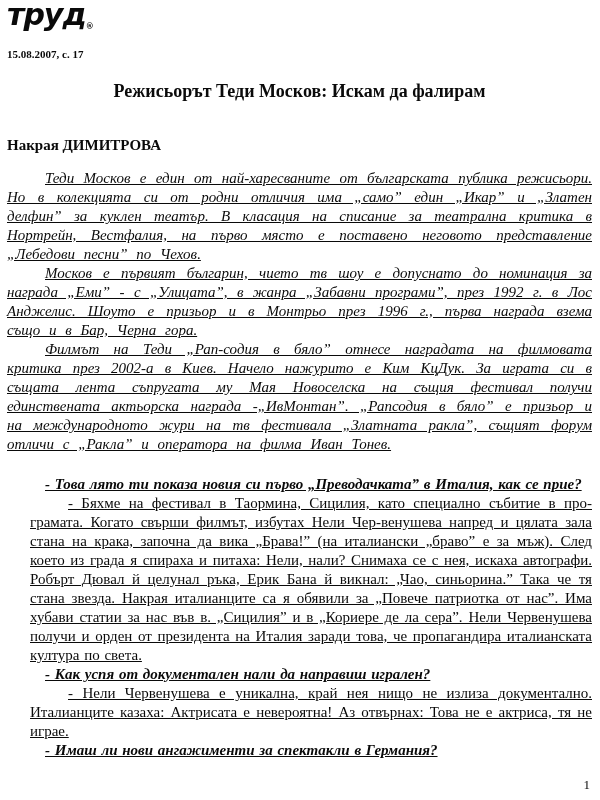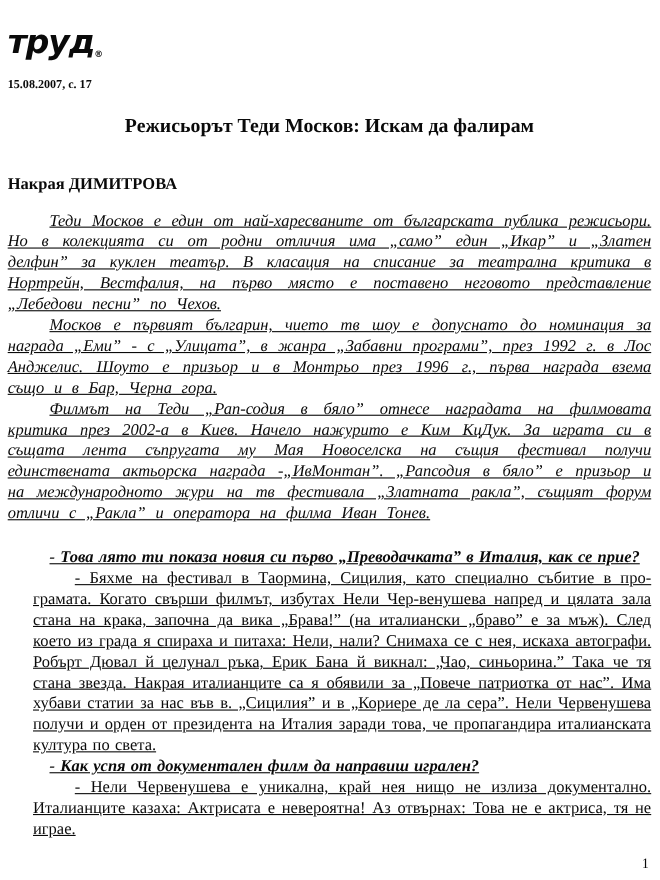--- a/index.html
+++ b/index.html
@@ -1,21 +1,21 @@
 <!DOCTYPE html>
 <html lang="bg"><head>
 <meta charset="utf-8">
 <style>
   html, body { margin: 0; padding: 0; background: #ffffff; }
   .page {
     position: relative;
     width: 600px;
     height: 800px;
     box-sizing: border-box;
-    padding: 24px 8px 0 7px;
+    padding: 0 8px 0 7px;
     background: #ffffff;
     color: #0a0a0a;
     font-family: "Liberation Serif", serif;
     overflow: hidden;
   }
   .logo {
     font-family: "DejaVu Sans", sans-serif;
     font-weight: bold;
     font-style: italic;
     font-size: 30px;
@@ -90,20 +90,21 @@
   <div class="byline">Накрая ДИМИТРОВА</div>
 
   <div class="body">
     <p class="intro">Теди Москов е един от най-харесваните от българската публика режисьори. Но в колекцията си от родни отличия има „само” един „Икар” и „Златен делфин” за куклен театър. В класация на списание за театрална критика в Нортрейн, Вестфалия, на първо място е поставено неговото представление „Лебедови песни” по Чехов.</p>
     <p class="intro">Москов е първият българин, чието тв шоу е допуснато до номинация за награда „Еми” - с „Улицата”, в жанра „Забавни програми”, през 1992 г. в Лос Анджелис. Шоуто е призьор и в Монтрьо през 1996 г., първа награда взема също и в Бар, Черна гора.</p>
     <p class="intro">Филмът на Теди „Рап-содия в бяло” отнесе наградата на филмовата критика през 2002-а в Киев. Начело нажурито е Ким КцДук. За играта си в същата лента съпругата му Мая Новоселска на същия фестивал получи единствената актьорска награда -„ИвМонтан”. „Рапсодия в бяло” е призьор и на международното жури на тв фестивала „Златната ракла”, същият форум отличи с „Ракла” и оператора на филма Иван Тонев.</p>
 
     <p class="q qfirst">- Това лято ти показа новия си първо „Преводачката” в Италия, как се прие?</p>
     <p class="a">- Бяхме на фестивал в Таормина, Сицилия, като специално събитие в про-грамата. Когато свърши филмът, избутах Нели Чер-венушева напред и цялата зала стана на крака, започна да вика „Брава!” (на италиански „браво” е за мъж). След което из града я спираха и питаха: Нели, нали? Снимаха се с нея, искаха автографи. Робърт Дювал й целунал ръка, Ерик Бана й викнал: „Чао, синьорина.” Така че тя стана звезда. Накрая италианците са я обявили за „Повече патриотка от нас”. Има хубави статии за нас във в. „Сицилия” и в „Кориере де ла сера”. Нели Червенушева получи и орден от президента на Италия заради това, че пропагандира италианската култура по света.</p>
 
-    <p class="q">- Как успя от документален филм да направиш игрален?</p>
+    <p class="q">- Как успя от документален нали да направиш игрален?</p>
     <p class="a">- Нели Червенушева е уникална, край нея нищо не излиза документално. Италианците казаха: Актрисата е невероятна! Аз отвърнах: Това не е актриса, тя не играе.</p>
 
+    <p class="q">- Имаш ли нови ангажименти за спектакли в Германия?</p>
   </div>
 
   <div class="page-number">1</div>
 
 </div>
 
 </body></html>

